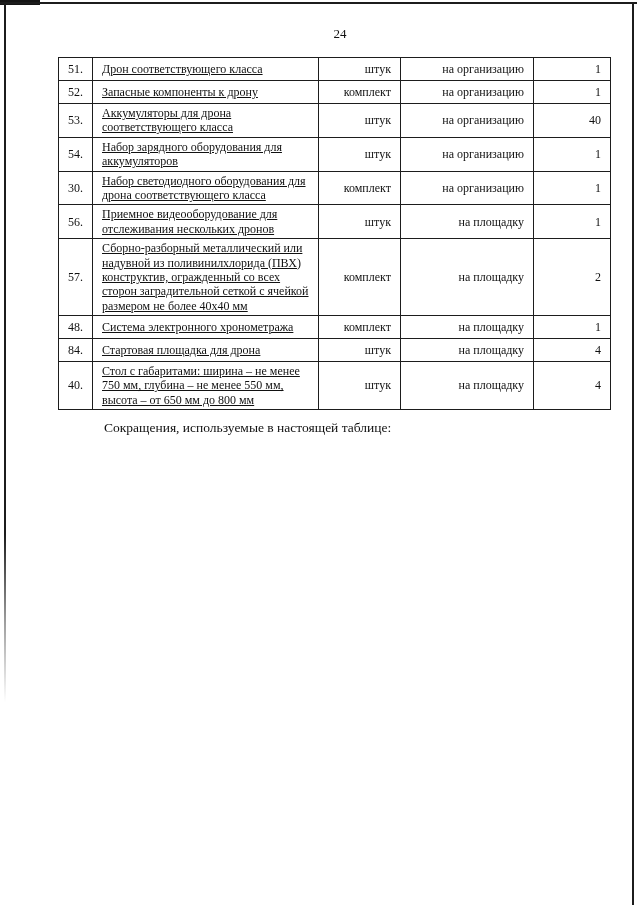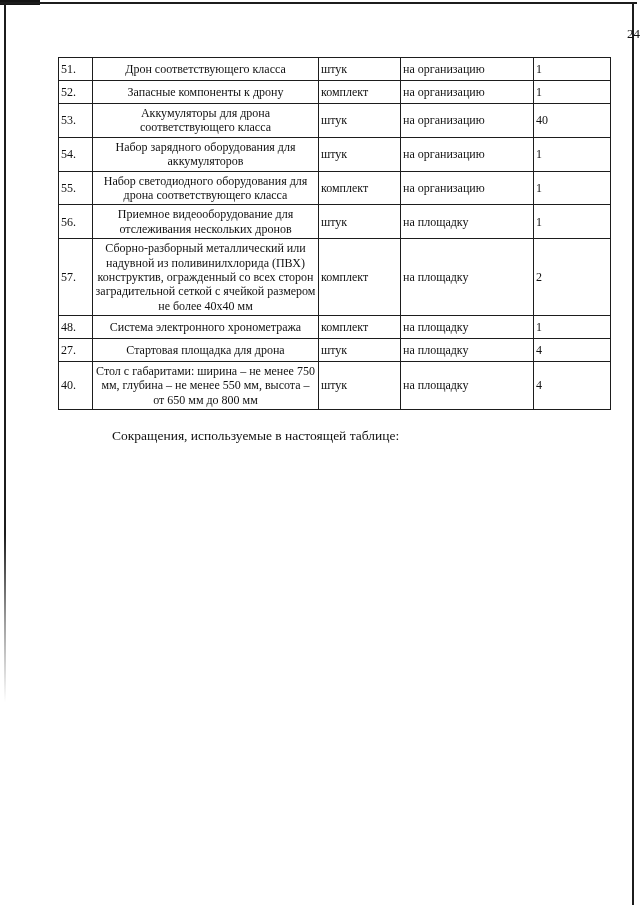--- a/index.html
+++ b/index.html
@@ -10,47 +10,47 @@
   }
   
   .scan-top    { position:absolute; top:2px; left:0; width:637px; height:2px; background:#1c1c1c; }
   .scan-blob   { position:absolute; top:0; left:0; width:40px; height:5px; background:#141414; }
   .scan-left   { position:absolute; top:2px; left:4px; width:2px; height:700px;
                  background:linear-gradient(to bottom,#1c1c1c 0%,#1c1c1c 76%,rgba(28,28,28,.45) 88%,rgba(28,28,28,0) 100%); }
   .scan-right  { position:absolute; top:2px; left:632px; width:2px; height:903px; background:#1c1c1c; }
 
   .page-number {
     position:absolute; top:26px; left:40px; width:600px;
-    text-align:right; font-size:13px;
+    text-align:center; font-size:13px;
   }
 
   table.equip {
     position:absolute; top:57px; left:58px; width:552px;
     border-collapse:collapse; table-layout:fixed;
     font-size:12px;
   }
   table.equip td {
     border:1px solid #1d1d1d;
-    padding:2px 2px;
+    padding:2px 9px;
     line-height:1.2;
     vertical-align:middle;
     overflow:hidden;
   }
   table.equip tr { height:23px; }
   td.col-num  { vertical-align:top; text-align:left; padding-left:2px; }
   
   tr:nth-child(7) td.col-num, tr:nth-child(10) td.col-num { vertical-align:middle; }
-  td.col-name { text-align:center; }
-  td.col-unit, td.col-per, td.col-qty { text-align:left; }
+  td.col-name { text-align:left;text-decoration:underline; }
+  td.col-unit, td.col-per, td.col-qty { text-align:right; }
 
   .footer {
     position:absolute; top:417px; left:72px; width:553px;
     font-size:13.5px; line-height:21px; text-align:justify;
   }
-  .footer p { margin:8px; text-indent:32px; }
+  .footer p { margin:0; text-indent:32px; }
 </style>
 </head>
 <body>
 
 <div class="scan-blob"></div>
 <div class="scan-top"></div>
 <div class="scan-left"></div>
 <div class="scan-right"></div>
 
 <div class="page-number">24</div>
@@ -90,21 +90,21 @@
 
   <tr>
     <td class="col-num">54.</td>
     <td class="col-name">Набор зарядного оборудования для аккумуляторов</td>
     <td class="col-unit">штук</td>
     <td class="col-per">на организацию</td>
     <td class="col-qty">1</td>
   </tr>
 
   <tr>
-    <td class="col-num">55.</td>
+    <td class="col-num">30.</td>
     <td class="col-name">Набор светодиодного оборудования для дрона соответствующего класса</td>
     <td class="col-unit">комплект</td>
     <td class="col-per">на организацию</td>
     <td class="col-qty">1</td>
   </tr>
 
   <tr>
     <td class="col-num">56.</td>
     <td class="col-name">Приемное видеооборудование для отслеживания нескольких дронов</td>
     <td class="col-unit">штук</td>
@@ -122,21 +122,21 @@
 
   <tr>
     <td class="col-num">48.</td>
     <td class="col-name">Система электронного хронометража</td>
     <td class="col-unit">комплект</td>
     <td class="col-per">на площадку</td>
     <td class="col-qty">1</td>
   </tr>
 
   <tr>
-    <td class="col-num">27.</td>
+    <td class="col-num">84.</td>
     <td class="col-name">Стартовая площадка для дрона</td>
     <td class="col-unit">штук</td>
     <td class="col-per">на площадку</td>
     <td class="col-qty">4</td>
   </tr>
 
   <tr>
     <td class="col-num">40.</td>
     <td class="col-name">Стол с габаритами: ширина – не менее 750 мм, глубина – не менее 550 мм, высота – от 650 мм до 800 мм</td>
     <td class="col-unit">штук</td>

